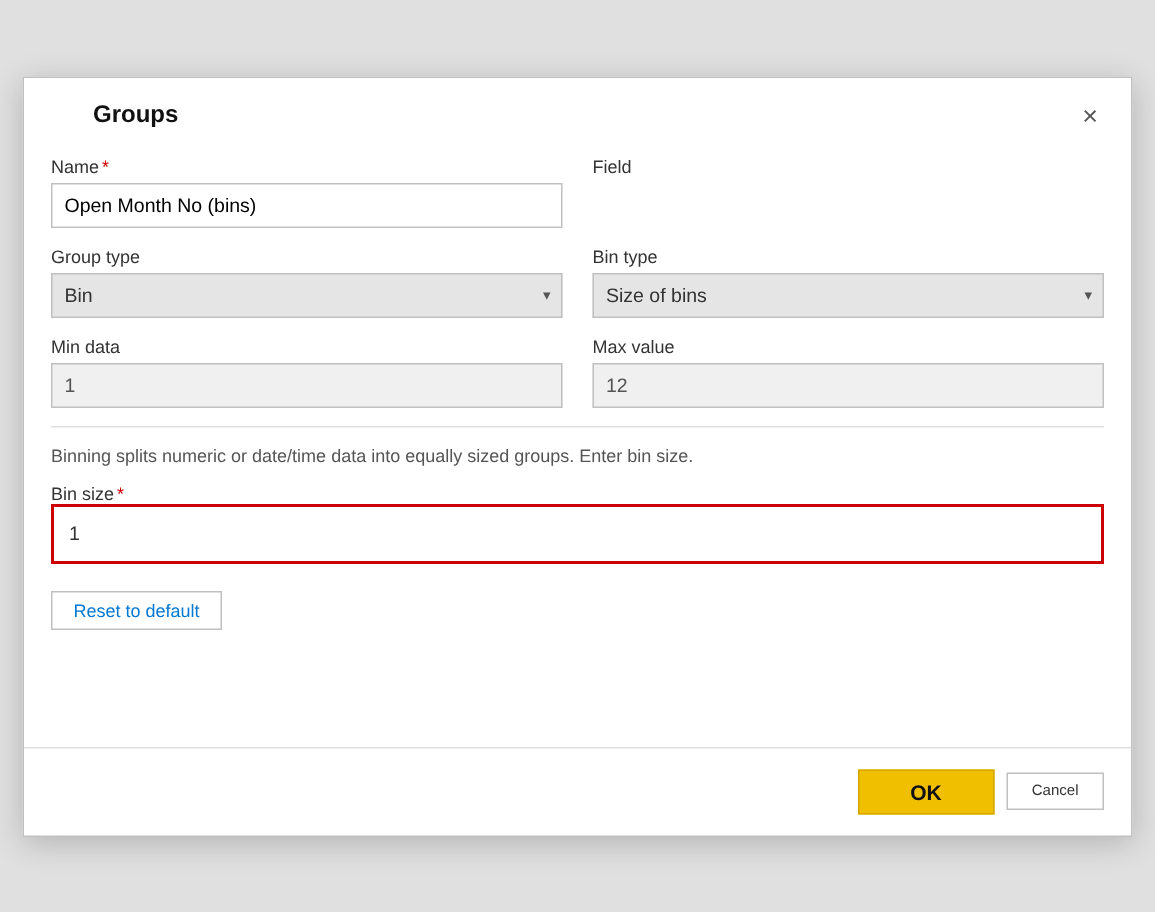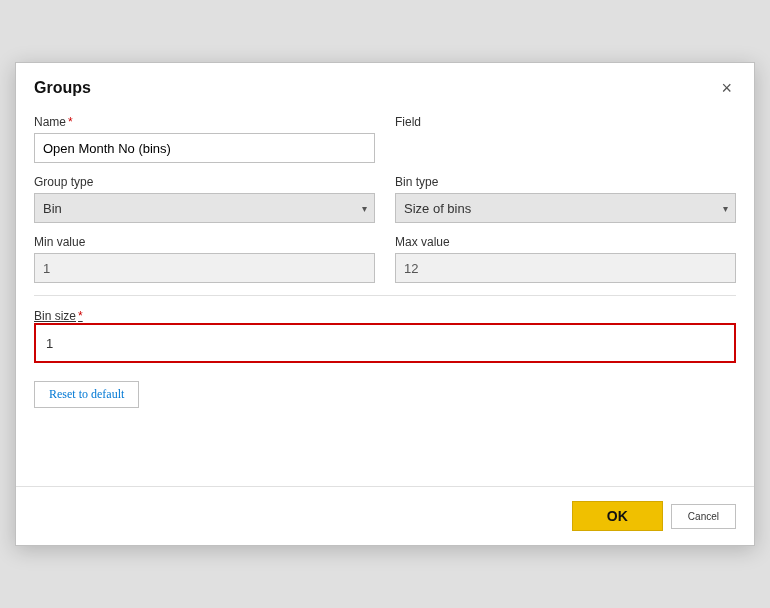--- a/index.html
+++ b/index.html
@@ -20,20 +20,21 @@
       border: 1px solid #c0c0c0;
       box-shadow: 0 4px 20px rgba(0,0,0,0.2);
       padding: 0;
     }
     .dialog-header {
       display: flex;
       justify-content: space-between;
       align-items: center;
       padding: 14px 18px 10px 18px;
       border-bottom: none;
+      margin-left: 28px;
     }
     .dialog-title {
       font-size: 16px;
       font-weight: 600;
       color: #111;
     }
     .close-btn {
       background: none;
       border: none;
       cursor: pointer;
@@ -106,21 +107,20 @@
       border-top: 1px solid #e0e0e0;
       margin: 10px 0 12px 0;
     }
     .description-text {
       font-size: 12px;
       color: #555;
       margin-bottom: 10px;
     }
     .bin-size-section {
       margin-bottom: 10px;
-      text-decoration: underline;
     }
     .bin-size-input-wrapper {
       border: 2px solid #c00;
       padding: 2px;
     }
     .bin-size-input {
       width: 100%;
       border: none;
       padding: 6px 8px;
       font-size: 13px;
@@ -130,21 +130,20 @@
       height: 32px;
     }
     .reset-btn {
       background: #fff;
       border: 1px solid #c0c0c0;
       padding: 5px 14px;
       font-size: 12px;
       color: #0078d4;
       cursor: pointer;
       margin-top: 8px;
-      font-family: Liberation Serif, serif;
     }
     .dialog-footer {
       display: flex;
       justify-content: flex-end;
       align-items: center;
       padding: 14px 18px;
       gap: 8px;
       border-top: 1px solid #e0e0e0;
       margin-top: 60px;
     }
@@ -209,32 +208,33 @@
             <option>Number of bins</option>
           </select>
           <span class="select-arrow">▾</span>
         </div>
       </div>
     </div>
 
     
     <div class="form-row">
       <div class="form-group">
-        <label class="form-label">Min value</label>
+        <label class="form-label">Min data</label>
         <input class="form-input readonly" type="text" value="1" readonly="" style="">
       </div>
       <div class="form-group">
         <label class="form-label">Max value</label>
         <input class="form-input readonly" type="text" value="12" readonly="" style="">
       </div>
     </div>
 
     <hr class="divider">
 
     
+    <p class="description-text">Binning splits numeric or date/time data into equally sized groups. Enter bin size.</p>
 
     
     <div class="bin-size-section">
       <label class="form-label">
         <span>Bin size</span><span class="required-star">*</span>
       </label>
       <div class="bin-size-input-wrapper">
         <input class="bin-size-input" type="text" value="1" style="">
       </div>
     </div>

